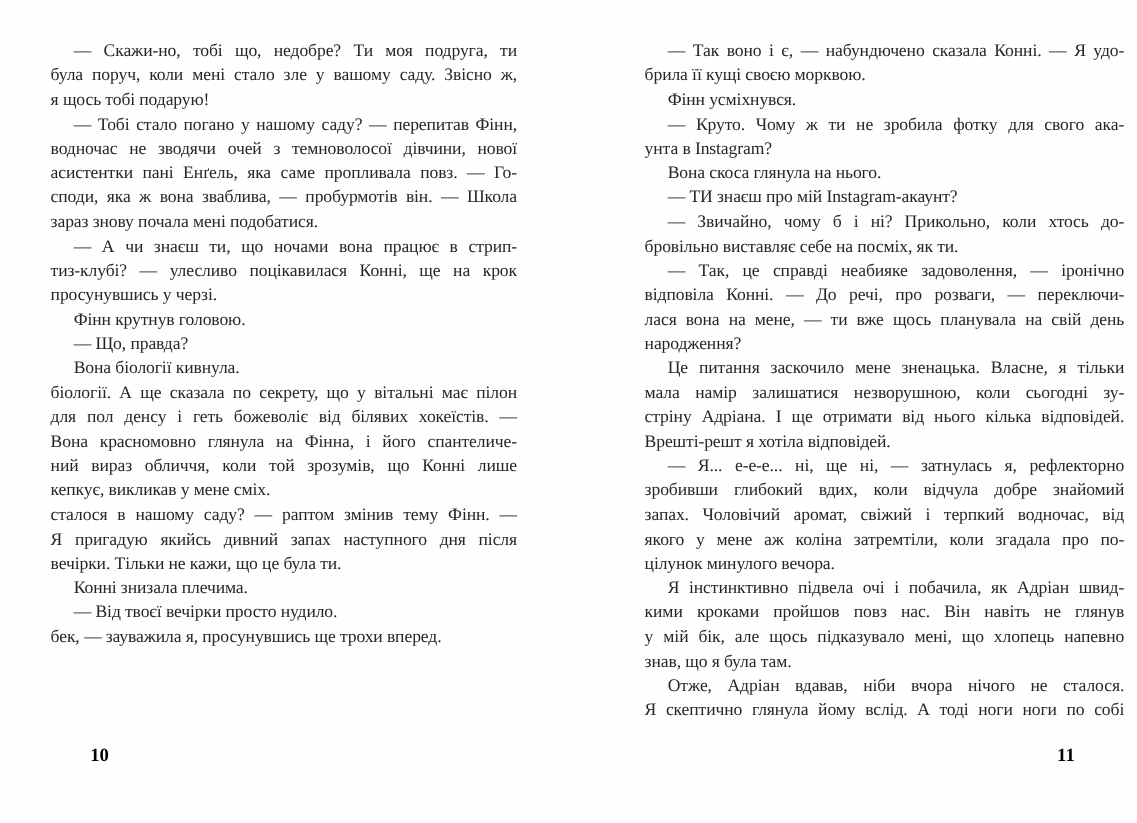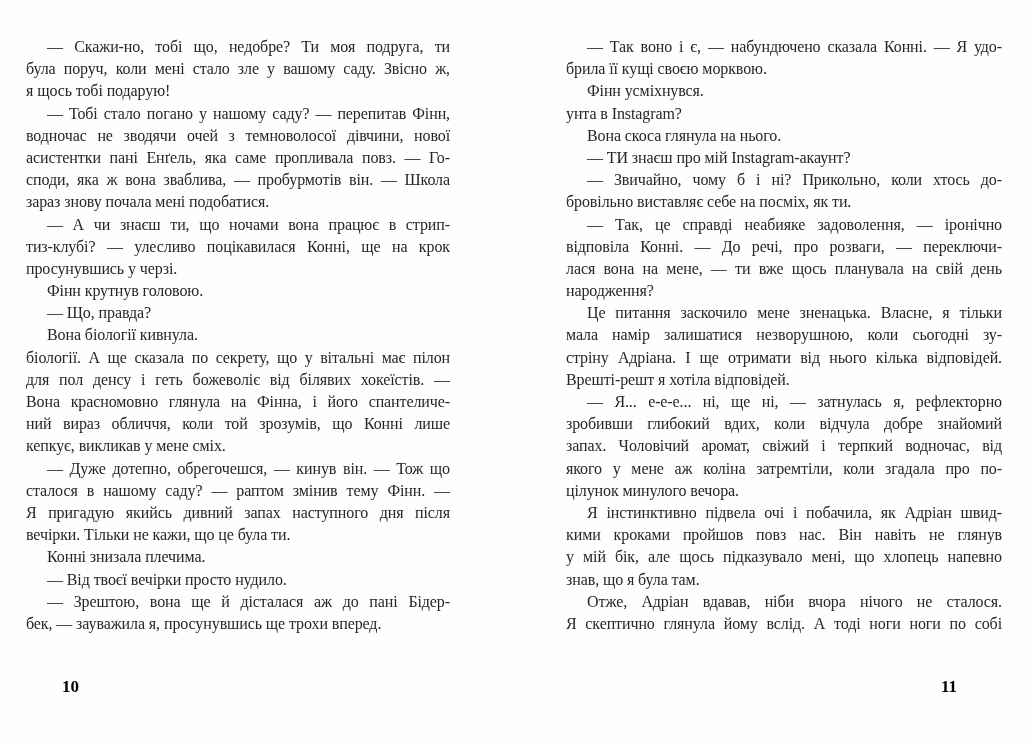--- a/index.html
+++ b/index.html
@@ -13,20 +13,21 @@
     height: 748px;
     background: #fefefe;
     font-family: "Liberation Serif", "DejaVu Serif", serif;
     color: #262626;
     overflow: hidden;
   }
   .page {
     position: absolute;
     top: 0;
     height: 748px;
+    margin-left: 20px;
   }
   .page-left  { left: 0;     width: 517px; }
   .page-right { left: 517px; width: 517px; }
   .text-block {
     position: absolute;
     top: 36px;
   }
   .text-block-left  { left: 26px;  width: 424px; }
   .text-block-right { left: 49px;  width: 436px; } 
   .para { margin: 0; padding: 0; }
@@ -86,49 +87,48 @@
           <div class="line first last">Вона біології кивнула.</div>
         </div>
         <div class="para">
           <div class="line">біології. А ще сказала по секрету, що у вітальні має пілон</div>
           <div class="line">для пол денсу і геть божеволіє від білявих хокеїстів. —</div>
           <div class="line">Вона красномовно глянула на Фінна, і його спантеличе-</div>
           <div class="line">ний вираз обличчя, коли той зрозумів, що Конні лише</div>
           <div class="line last">кепкує, викликав у мене сміх.</div>
         </div>
         <div class="para">
-          <div class="line first">— Дуже дотепно, обрегочешся, — кинув він. — Тож що</div>
           <div class="line">сталося в нашому саду? — раптом змінив тему Фінн. —</div>
           <div class="line">Я пригадую якийсь дивний запах наступного дня після</div>
           <div class="line last">вечірки. Тільки не кажи, що це була ти.</div>
         </div>
         <div class="para">
           <div class="line first last">Конні знизала плечима.</div>
         </div>
         <div class="para">
           <div class="line first last">— Від твоєї вечірки просто нудило.</div>
         </div>
         <div class="para">
-          <div class="line first">— Зрештою, вона ще й дісталася аж до пані Бідер-</div>
           <div class="line last">бек, — зауважила я, просунувшись ще трохи вперед.</div>
         </div>
       </div>
     <div class="page-number page-number-left">10</div>
   </section>
 
   <section class="page page-right">
     <div class="text-block text-block-right">
         <div class="para">
           <div class="line first">— Так воно і є, — набундючено сказала Конні. — Я удо-</div>
           <div class="line last">брила її кущі своєю морквою.</div>
         </div>
         <div class="para">
           <div class="line first last">Фінн усміхнувся.</div>
         </div>
         <div class="para">
+          <div class="line first">— Круто. Чому ж ти не зробила фотку для свого ака-</div>
           <div class="line last">унта в Instagram?</div>
         </div>
         <div class="para">
           <div class="line first last">Вона скоса глянула на нього.</div>
         </div>
         <div class="para">
           <div class="line first last">— ТИ знаєш про мій Instagram-акаунт?</div>
         </div>
         <div class="para">
           <div class="line first">— Звичайно, чому б і ні? Прикольно, коли хтось до-</div>

